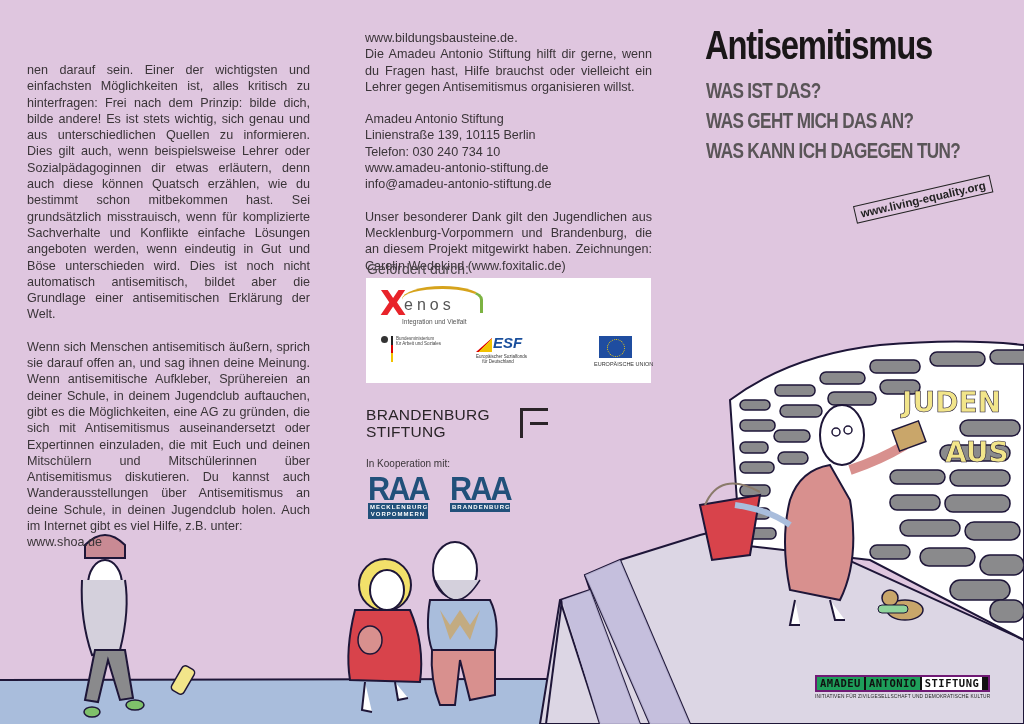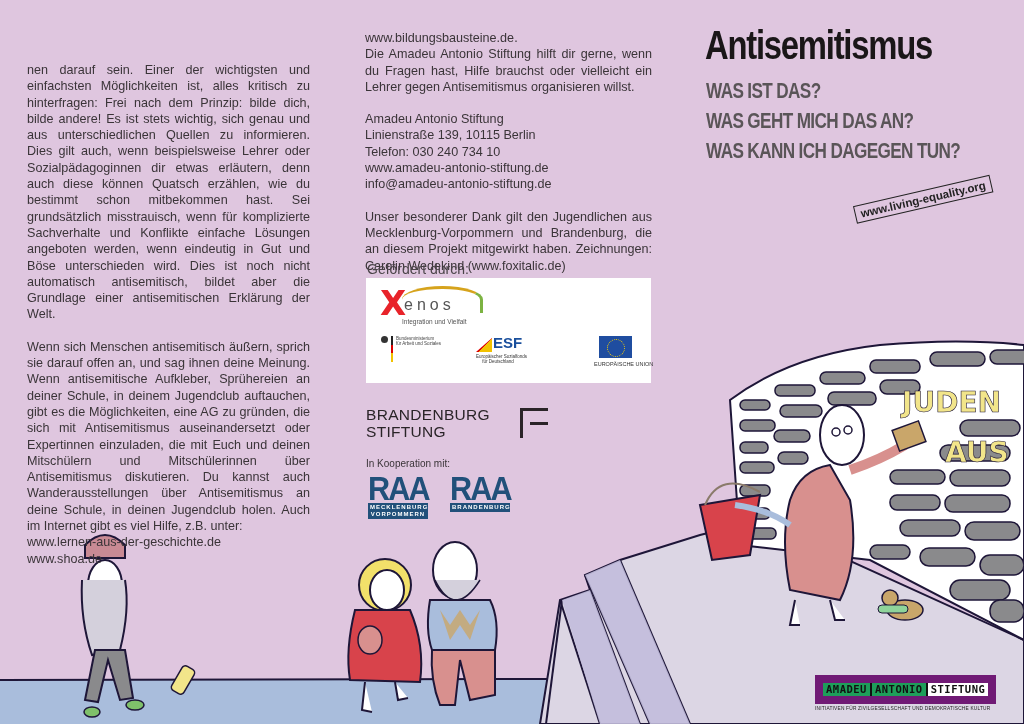--- a/index.html
+++ b/index.html
@@ -16,21 +16,21 @@
   .xenos .x { position:absolute; left:0; top:0; font-size:34px; font-weight:bold; color:#e8232a; font-family:"DejaVu Sans", sans-serif; line-height:30px; }
   .xenos .enos { position:absolute; left:24px; top:9px; font-size:16px; letter-spacing:4px; color:#555; line-height:16px; }
   .xenos .arc { position:absolute; left:22px; top:-2px; width:78px; height:24px; border-top:3px solid #d6a31c; border-radius:50% 50% 0 0; border-right:3px solid #7cb342; }
   .xenos .sub { position:absolute; left:22px; top:30px; font-size:6.5px; color:#555; white-space:nowrap; }
   .bmas { position:absolute; left:15px; top:58px; }
   .bmas .eagle { position:absolute; left:0; top:0; width:7px; height:7px; border-radius:50%; background:#333; }
   .bmas .flag { position:absolute; left:10px; top:0; width:2px; height:26px; background:linear-gradient(#222 33%, #d00 33% 66%, #f2c200 66%); }
   .bmas .t { position:absolute; left:15px; top:0; font-size:4.5px; line-height:5px; color:#444; white-space:nowrap; }
   .esf { position:absolute; left:110px; top:58px; }
   .esf .stripes { position:absolute; left:0; top:2px; width:16px; height:14px; background:linear-gradient(135deg, #222 30%, #d00 30% 55%, #f2c200 55%); clip-path:polygon(100% 0, 100% 100%, 0 100%); }
-  .esf .lbl { position:absolute; left:17px; top:-1px; font-size:15px; font-weight:bold; color:#1a4f9c; line-height:16px; }
+  .esf .lbl { position:absolute; left:17px; top:-1px; font-size:15px; font-weight:bold; color:#1a4f9c; line-height:16px;font-style:italic; }
   .esf .t { position:absolute; left:0; top:18px; font-size:4.5px; line-height:5px; color:#333; white-space:nowrap; }
   .eu { position:absolute; left:230px; top:58px; }
   .eu .flag { position:absolute; left:3px; top:0; width:33px; height:22px; background:#1f4da0; }
   .eu .stars { position:absolute; left:8px; top:3px; width:16px; height:16px; border:1.5px dotted #ffd400; border-radius:50%; }
   .eu .t { position:absolute; left:-2px; top:25px; font-size:5.5px; color:#333; white-space:nowrap; }
   .freudenberg { position:absolute; left:366px; top:406px; font-size:15.5px; line-height:17px; color:#2a2428; letter-spacing:0.3px; }
   .fr-mark { position:absolute; left:520px; top:408px; width:28px; height:30px; }
   .fr-mark .v { position:absolute; left:0; top:0; width:3px; height:30px; background:#2a2428; }
   .fr-mark .h1 { position:absolute; left:0; top:0; width:28px; height:3px; background:#2a2428; }
   .fr-mark .h2 { position:absolute; left:10px; top:14px; width:18px; height:3px; background:#2a2428; }
@@ -40,21 +40,21 @@
   .raa .bar { background:#21507a; color:#fff; font-size:6px; line-height:7px; letter-spacing:1px; text-align:center; font-weight:bold; padding:1px 2px; }
   #raa1 { left:368px; }
   #raa1 .bar { width:56px; }
   #raa2 { left:450px; }
   #raa2 .bar { width:56px; }
   .title { position:absolute; left:705px; top:23px; font-family:"Liberation Sans", sans-serif; font-weight:bold; font-size:40px; line-height:44px; color:#1a1618; letter-spacing:-1.5px; transform:scaleX(0.82); transform-origin:left; white-space:nowrap; }
   .subq { position:absolute; left:706px; font-weight:bold; font-size:22px; line-height:26px; color:#5a5558; letter-spacing:-0.8px; transform:scaleX(0.78); transform-origin:left; white-space:nowrap; }
   .stamp { position:absolute; left:855px; top:206px; padding:2px 5px; border:1.5px solid #222; font-size:11.5px; font-weight:bold; color:#222; transform:rotate(-13deg); transform-origin:left; white-space:nowrap; }
   svg.art { position:absolute; left:0; top:0; }
   .aas { position:absolute; left:815px; top:675px; }
-  .aas .row { display:flex; border:8px solid #701a75; background:#111; }
+  .aas .row { display:flex; border:2px solid #701a75; background:#111; }
   .aas .w { font-size:10.5px; font-weight:bold; letter-spacing:0.5px; padding:0 3px; line-height:13px; font-family:"DejaVu Sans Mono", monospace; }
   .aas .g { background:#1e9e5a; color:#111; margin-right:2px; }
   .aas .wt { background:#fff; color:#111; }
   .aas .sub { font-size:4.8px; color:#222; margin-top:2px; letter-spacing:0.2px; white-space:nowrap; }
 </style>
 </head>
 <body>
 
 <svg class="art" width="1024" height="724" viewBox="0 0 1024 724">
 
@@ -141,21 +141,20 @@
   <path d="M435 580 Q455 620 480 580" fill="#d4d0dc" stroke="#1e1638" stroke-width="1.5"></path>
   <path d="M430 600 Q425 630 432 650 L495 650 Q500 620 490 600 Z" fill="#a9bddc" stroke="#1e1638" stroke-width="2"></path>
   <path d="M440 610 L450 625 L460 610 L470 625 L480 610 L470 640 L460 625 L450 640 Z" fill="#c9a66a" opacity="0.8"></path>
   <path d="M432 650 Q430 680 440 705 L455 705 L460 660 L470 700 L495 695 L495 650 Z" fill="#d8908e" stroke="#1e1638" stroke-width="2"></path>
 </svg>
 
 <div class="col" id="col1">
   <p>nen darauf sein. Einer der wichtigsten und einfachsten Möglichkeiten ist, alles kritisch zu hinterfragen: Frei nach dem Prinzip: bilde dich, bilde andere! Es ist stets wichtig, sich genau und aus unterschiedlichen Quellen zu informieren. Dies gilt auch, wenn beispielsweise Lehrer oder Sozialpädagoginnen dir etwas erläutern, denn auch diese können Quatsch erzählen, wie du bestimmt schon mitbekommen hast. Sei grundsätzlich misstrauisch, wenn für komplizierte Sachverhalte und Konflikte einfache Lösungen angeboten werden, wenn eindeutig in Gut und Böse unterschieden wird. Dies ist noch nicht automatisch antisemitisch, bildet aber die Grundlage einer antisemitischen Erklärung der Welt.</p>
   <div class="gap"></div>
   <p>Wenn sich Menschen antisemitisch äußern, sprich sie darauf offen an, und sag ihnen deine Meinung. Wenn antisemitische Aufkleber, Sprühereien an deiner Schule, in deinem Jugendclub auftauchen, gibt es die Möglichkeiten, eine AG zu gründen, die sich mit Antisemitismus auseinandersetzt oder Expertinnen einzuladen, die mit Euch und deinen Mitschülern und Mitschülerinnen über Antisemitismus diskutieren. Du kannst auch Wanderausstellungen über Antisemitismus an deine Schule, in deinen Jugendclub holen. Auch im Internet gibt es viel Hilfe, z.B. unter:</p>
-  <p class="left-line">www.lernen-aus-der-geschichte.de</p>
   <p class="left-line">www.shoa.de</p>
 </div>
 
 <div class="col" id="col2">
   <p class="left-line">www.bildungsbausteine.de.</p>
   <p>Die Amadeu Antonio Stiftung hilft dir gerne, wenn du Fragen hast, Hilfe brauchst oder vielleicht ein Lehrer gegen Antisemitismus organisieren willst.</p>
   <div class="gap"></div>
   <div>
     <p class="left-line">Amadeu Antonio Stiftung</p>
     <p class="left-line">Linienstraße 139, 10115 Berlin</p>

